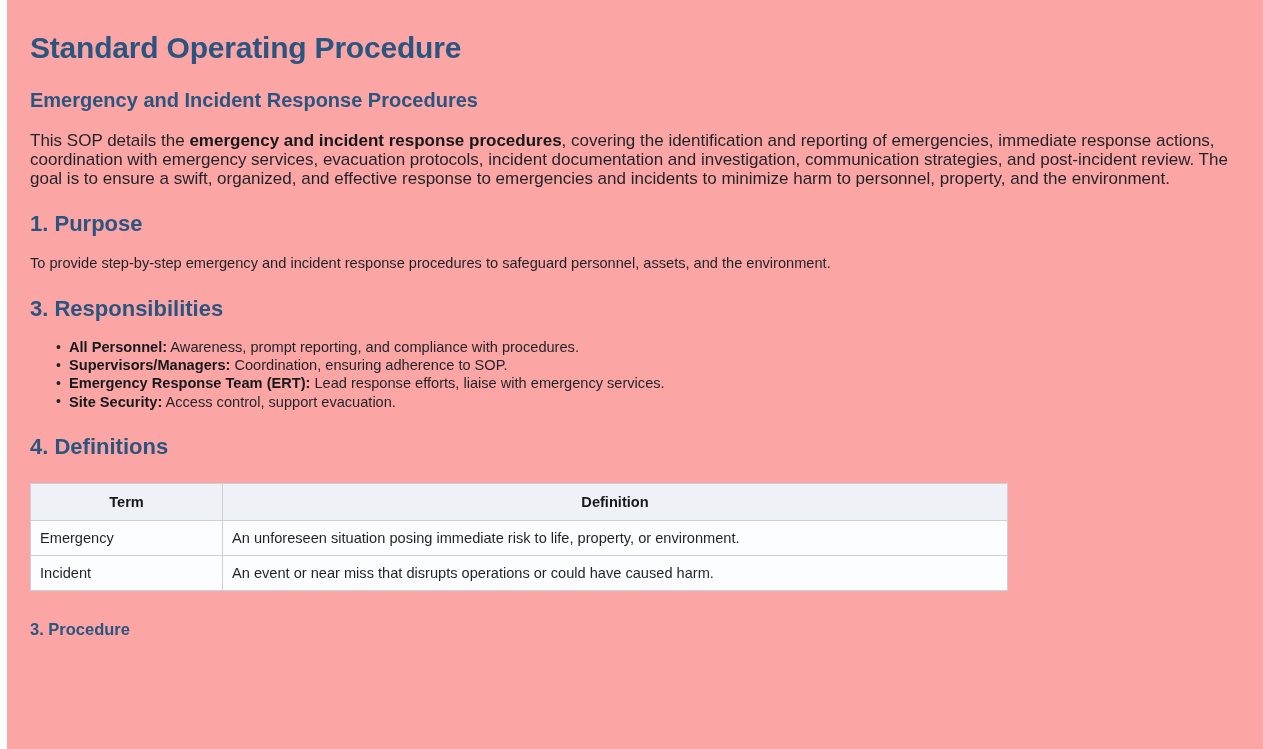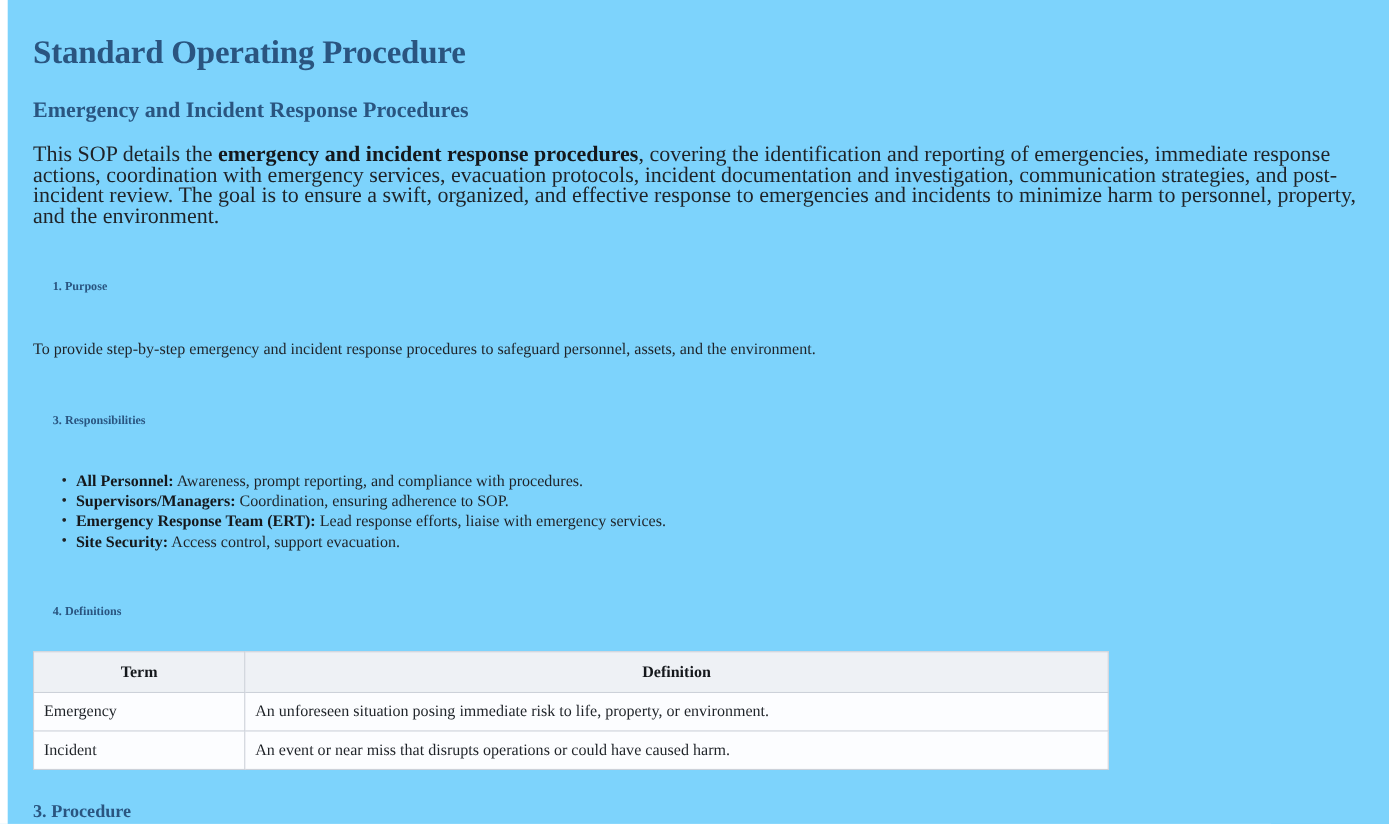--- a/index.html
+++ b/index.html
@@ -12,23 +12,22 @@
     background: #ffffff;
     font-family: "Liberation Sans", sans-serif;
     overflow: hidden;
   }
   .page {
     position: absolute;
     left: 7px;
     top: 0;
     width: 1256px;
     height: 749px;
-    background: #7dd3fc;
+    background: #fca5a5;
     overflow: hidden;
-    font-family: Liberation Serif, serif;
   }
   .content {
     padding: 0 23px 0 23px;
   }
   .doc-title {
     margin: 0;
     padding-top: 30px;
     font-size: 30px;
     line-height: 36px;
     font-weight: bold;
@@ -39,32 +38,32 @@
     margin: 0;
     padding-top: 22px;
     font-size: 20px;
     line-height: 24px;
     font-weight: bold;
     color: #2a5580;
   }
   .intro {
     margin: 0;
     padding-top: 19px;
-    font-size: 20px;
+    font-size: 17px;
     line-height: 19px;
     color: #1f2328;
   }
   .intro b {
     font-weight: bold;
     color: #15181c;
   }
   .section-heading {
-    margin: 18px;
+    margin: 0;
     padding-top: 26px;
-    font-size: 11px;
+    font-size: 22px;
     line-height: 20px;
     font-weight: bold;
     color: #2a5580;
   }
   .section-para {
     margin: 0;
     padding-top: 20px;
     font-size: 14.6px;
     line-height: 19px;
     color: #1f2328;

